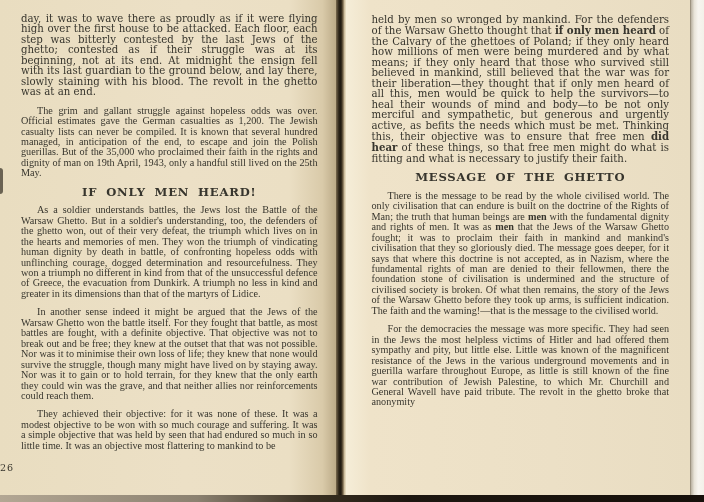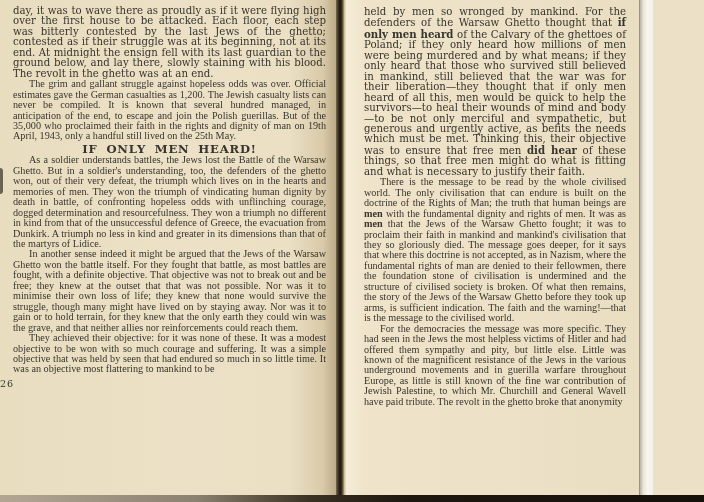--- a/index.html
+++ b/index.html
@@ -9,39 +9,39 @@
     background:var(--page-bg,#ece0c6);
     font-family:"DejaVu Serif","Liberation Serif",serif;
     color:var(--ink,#37352d);
   }
   .page{position:relative;overflow:hidden;}
   .page-left{
     width:336px;
     background:linear-gradient(to right,#e9ddc0 0%,#ece0c6 55%,#ebdfc4 86%,#d9caa9 96%,#bcab88 100%);
   }
   .page-right{
-    width:293px;
+    width:345px;
     background:linear-gradient(to right,#f5edd8 0%,#efe3c9 7%,#ece0c6 60%,#e9ddc2 100%);
   }
   .gutter{
     width:10px;
     background:linear-gradient(to right,#7a6a4e 0%,#2a2216 30%,#1f1910 50%,#6b5c42 68%,#cdbe9e 85%,#eee4ca 100%);
   }
   .edge-strip{
     width:13px;
     background:linear-gradient(to right,#b9b1a0 0%,#e8e4d8 25%,#f7f5ef 55%,#f3f1e9 100%);
     border-left:1px solid #9c937f;
   }
   .text-col{
     font-size:10.2px;line-height:10.45px;text-align:justify;
     letter-spacing:0px;
   }
   .page-left .text-col{padding:6px 10px 0 13px;}
   .page-right .text-col{padding:7px 13px 0 18px;}
-  .text-col p{margin:0;}
+  .text-col p{margin:8px;}
   .text-col p.indent{text-indent:16px;font-family:Liberation Serif, serif;}
   .text-col h2.heading{
     margin:2px 0 1px 0;text-align:center;
     font-size:11.6px;font-weight:bold;letter-spacing:0.8px;word-spacing:4px;
     color:var(--ink,#37352d);
   }
   .bold{font-weight:bold;}
   .page-number{
     text-align:left;font-size:9.5px;padding-top:3px;letter-spacing:1px;
   }
@@ -66,20 +66,21 @@
         <p class="indent"><span>As a soldier understands battles, the Jews lost the Battle of the Warsaw Ghetto.  But in a soldier's understanding, too, the defenders of the ghetto won, out of their very defeat, the triumph which lives on in the hearts and memories of men.  They won the triumph of vindicating human dignity by death in battle, of confronting hopeless odds with unflinching courage, dogged determination and resourcefulness.  They won a triumph no different in kind from that of the unsuccessful defence of Greece, the evacuation from Dunkirk.  A triumph no less in kind and greater in its dimensions than that of the martyrs of Lidice.</span></p>
         <p class="indent"><span>In another sense indeed it might be argued that the Jews of the Warsaw Ghetto won the battle itself.  For they fought that battle, as most battles are fought, with a definite objective.  That objective was not to break out and be free; they knew at the outset that that was not possible.  Nor was it to minimise their own loss of life; they knew that none would survive the struggle, though many might have lived on by staying away.  Nor was it to gain or to hold terrain, for they knew that the only earth they could win was the grave, and that neither allies nor reinforcements could reach them.</span></p>
         <p class="indent"><span>They achieved their objective: for it was none of these.  It was a modest objective to be won with so much courage and suffering.  It was a simple objective that was held by seen that had endured so much in so little time.  It was an objective most flattering to mankind to be</span></p>
       </div>
     <div class="page-number">26</div>
   </div>
   <div class="gutter"></div>
   <div class="page page-right">
     <div class="text-col">
         <p class=""><span>held by men so wronged by mankind.  For the defenders of the Warsaw Ghetto thought that </span><span class="bold">if only men heard</span><span> of the Calvary of the ghettoes of Poland; if they only heard how millions of men were being murdered and by what means; if they only heard that those who survived still believed in mankind, still believed that the war was for their liberation—they thought that if only men heard of all this, men would be quick to help the survivors—to heal their wounds of mind and body—to be not only merciful and sympathetic, but generous and urgently active, as befits the needs which must be met.  Thinking this, their objective was to ensure that free men </span><span class="bold">did hear</span><span> of these things, so that free men might do what is fitting and what is necessary to justify their faith.</span></p>
+        <h2 class="heading">MESSAGE OF THE GHETTO</h2>
         <p class="indent"><span>There is the message to be read by the whole civilised world.  The only civilisation that can endure is built on the doctrine of the Rights of Man; the truth that human beings are </span><span class="bold">men</span><span> with the fundamental dignity and rights of men.  It was as </span><span class="bold">men</span><span> that the Jews of the Warsaw Ghetto fought; it was to proclaim their faith in mankind and mankind's civilisation that they so gloriously died.  The message goes deeper, for it says that where this doctrine is not accepted, as in Nazism, where the fundamental rights of man are denied to their fellowmen, there the foundation stone of civilisation is undermined and the structure of civilised society is broken.  Of what then remains, the story of the Jews of the Warsaw Ghetto before they took up arms, is sufficient indication.  The faith and the warning!—that is the message to the civilised world.</span></p>
         <p class="indent"><span>For the democracies the message was more specific.  They had seen in the Jews the most helpless victims of Hitler and had offered them sympathy and pity, but little else.  Little was known of the magnificent resistance of the Jews in the various underground movements and in guerilla warfare throughout Europe, as little is still known of the fine war contribution of Jewish Palestine, to which Mr. Churchill and General Wavell have paid tribute.  The revolt in the ghetto broke that anonymity</span></p>
       </div>
   </div>
   <div class="edge-strip"></div>
   <div class="bottom-band"></div>
   <div class="left-notch"></div>
 </div>
 
 </body></html>

